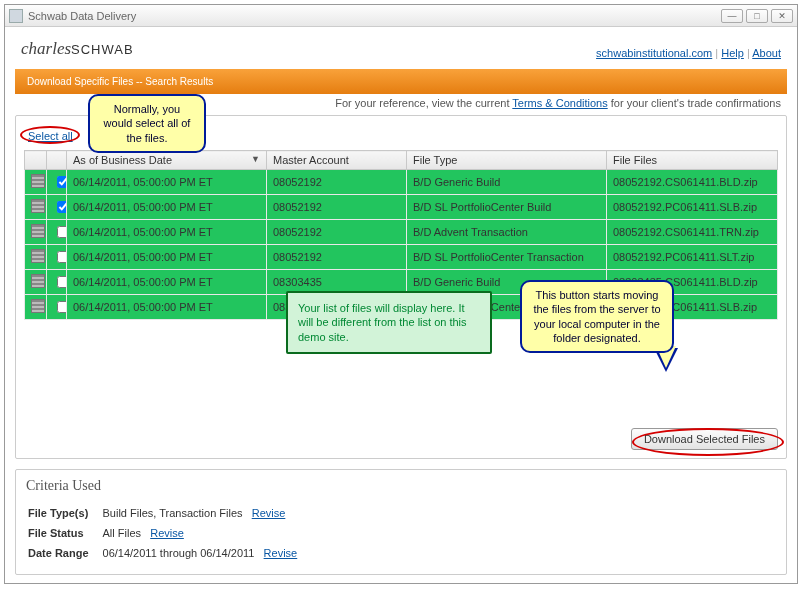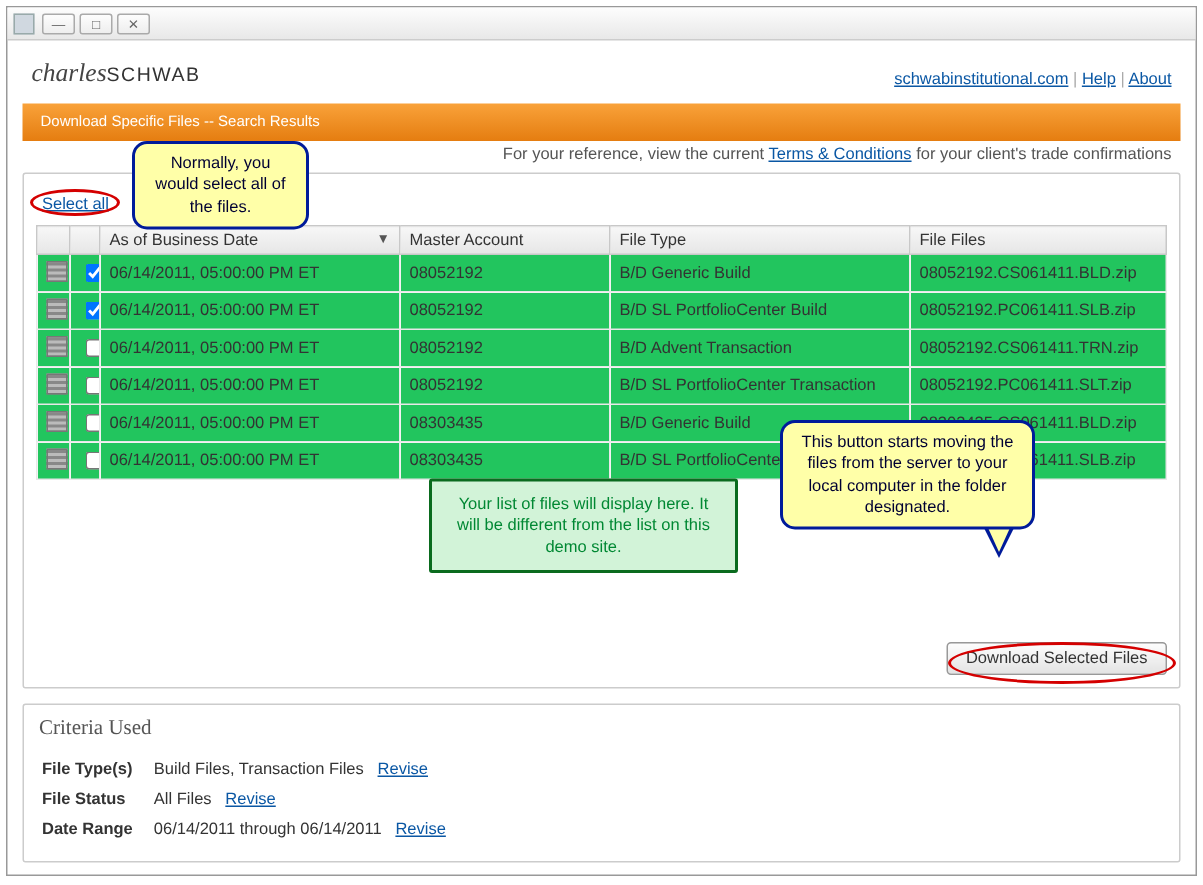--- a/index.html
+++ b/index.html
@@ -134,25 +134,23 @@
     background: repeating-linear-gradient(#888 0 2px,#bbb 2px 4px);
     border:1px solid #777;
   }
   .chk { width:12px; height:12px; }
   .green-box {
     position:absolute;
     background:#d2f3d8;
     border:2px solid #0a6b1e;
     color:#083;
     padding:8px 10px;
-    text-align:center;
     font-size:11px;
     border-radius:2px;
     line-height:1.3;
-    margin-top:28px;
   }
   .download-row { text-align:right; margin-top: 108px; position: relative;}
   .btn {
     background: linear-gradient(#fdfdfd,#e3e3e3);
     border:1px solid #999;
     border-radius:3px;
     padding:4px 12px;
     font-size:11px;
     color:#333;
     cursor:pointer;
@@ -175,20 +173,21 @@
   .criteria a { color:#0A57A4; text-decoration:underline; }
   .bold { font-weight:bold; }
   .sort-arrow { float:right; color:#555; font-size:9px; }
 </style>
 </head>
 <body>
 
 <div class="window">
   <div class="titlebar">
     <div class="app-icon"></div>
+    <div class="title">Schwab Data Delivery</div>
     <div class="win-controls">
       <div class="win-btn">—</div>
       <div class="win-btn">□</div>
       <div class="win-btn">✕</div>
     </div>
   </div>
 
   <div class="content">
     <div class="header-row">
       <div class="logo">
@@ -280,21 +279,21 @@
               <td>06/14/2011, 05:00:00 PM ET</td>
               <td>08303435</td>
               <td>B/D SL PortfolioCenter Build</td>
               <td>08303435.PC061411.SLB.zip</td>
             </tr>
           </tbody>
       </table>
 
       <div class="green-box" style="left:270px; top:175px; width:206px;">Your list of files will display here.  It will be different from the list on this demo site.</div>
 
-      <div class="callout" style="left:504px; top:164px; width:170px;">This button starts moving the files from the server to your local computer in the folder designated.</div>
+      <div class="callout" style="left:504px; top:164px; width:154px;">This button starts moving the files from the server to your local computer in the folder designated.</div>
       <div class="callout-tail" style="left:638px; top:232px; border-left:12px solid transparent; border-right:12px solid transparent; border-top:24px solid #001b9a;"></div>
       <div class="callout-tail" style="left:640px; top:230px; border-left:10px solid transparent; border-right:10px solid transparent; border-top:22px solid #ffffa8;"></div>
 
       <div class="download-row" style="position:relative;">
         <div class="oval-red oval-download"></div>
         <button class="btn">Download Selected Files</button>
       </div>
     </div>
 
     <div class="criteria">

